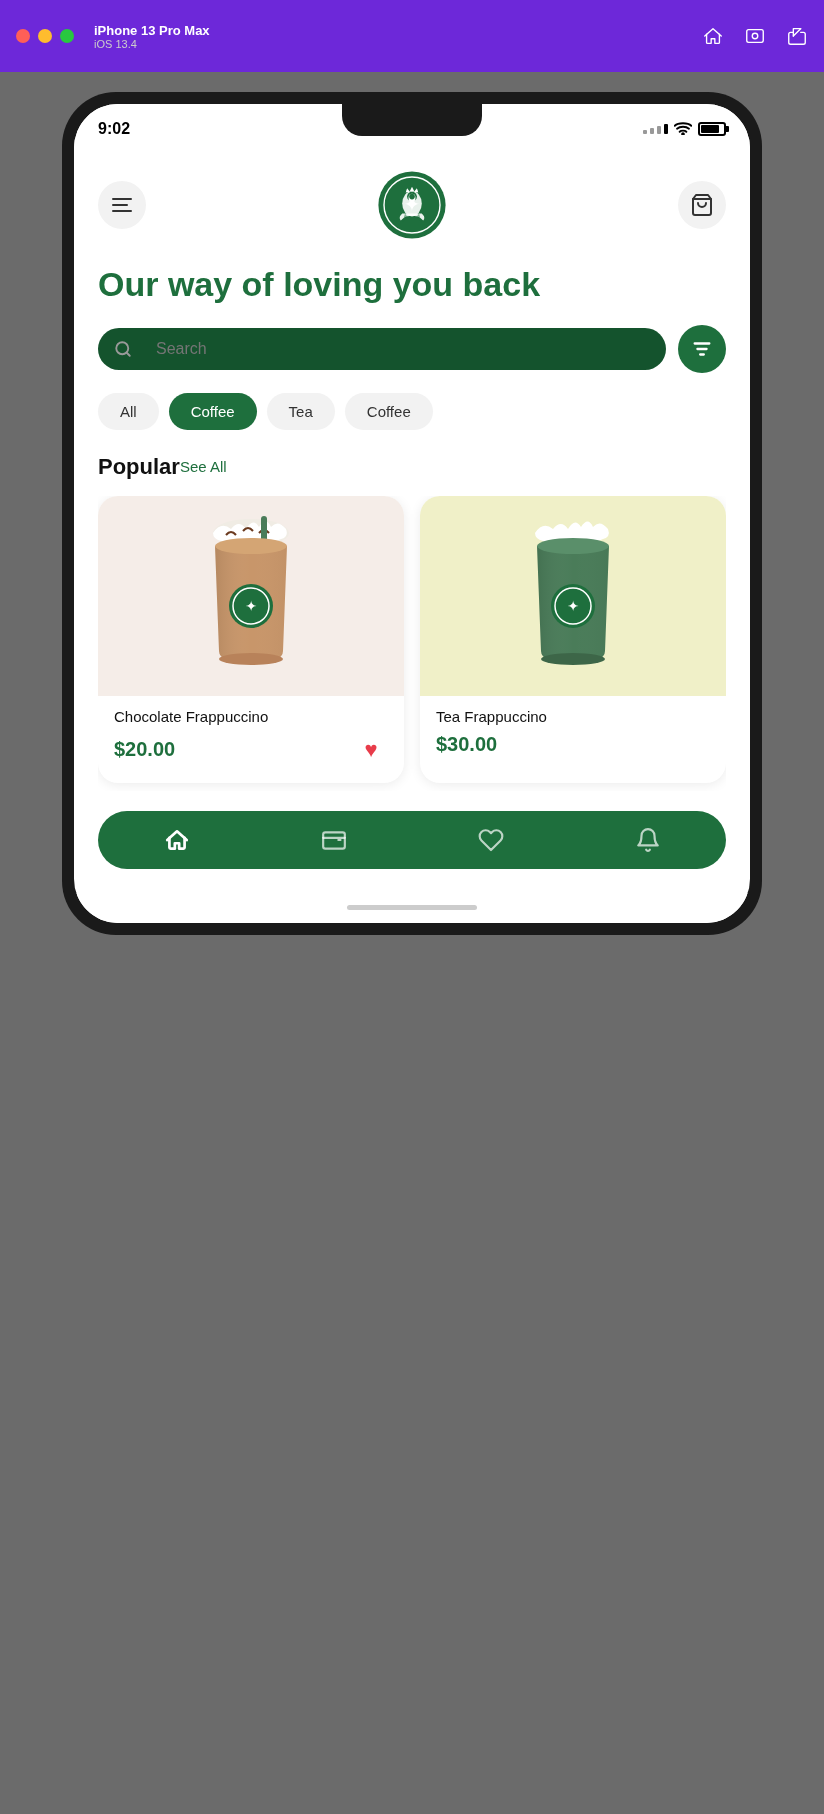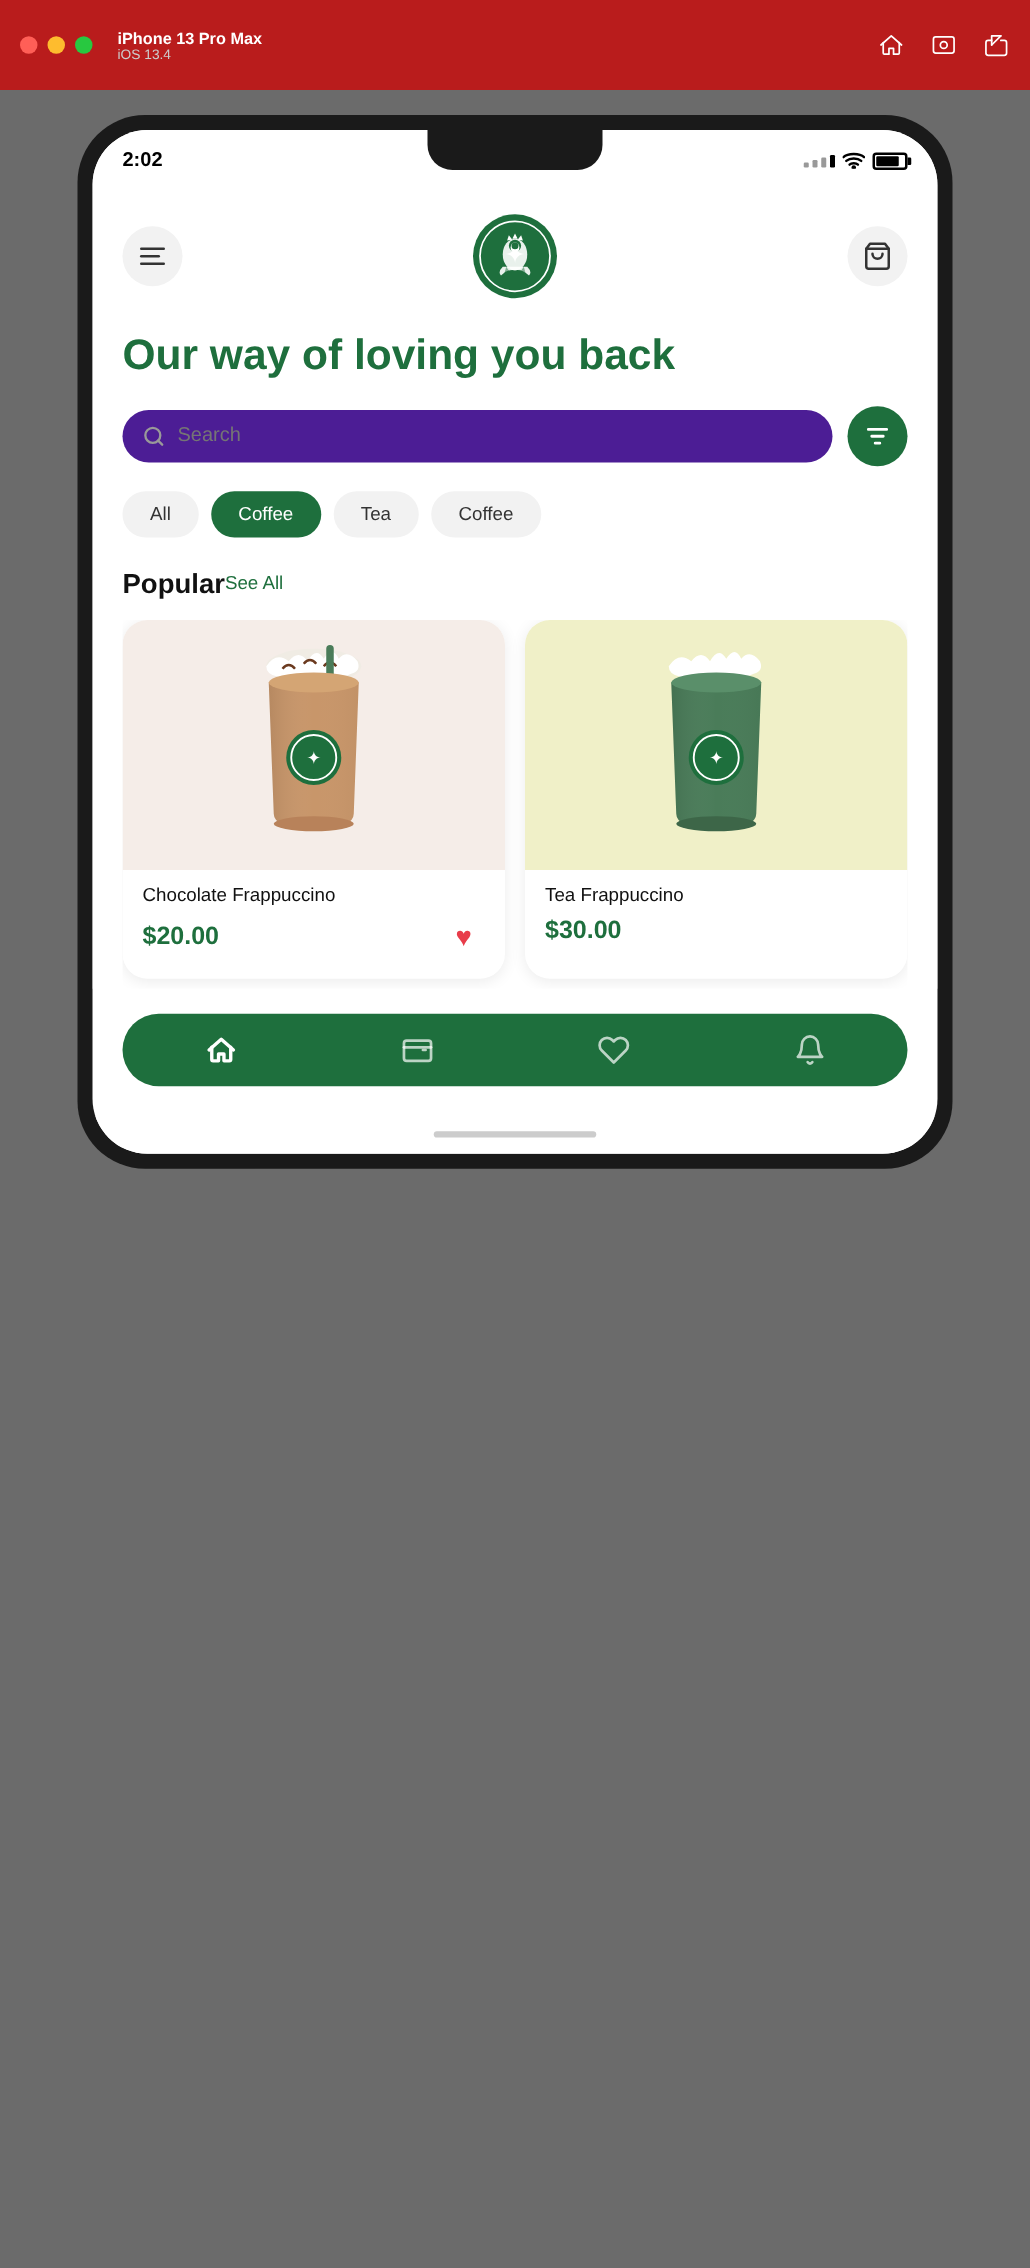--- a/index.html
+++ b/index.html
@@ -10,21 +10,21 @@
       align-items: center;
       justify-content: flex-start;
       min-height: 1814px;
       font-family: -apple-system, BlinkMacSystemFont, 'Segoe UI', sans-serif;
     }
 
     
     .title-bar {
       width: 824px;
       height: 72px;
-      background: #b91c1c;
+      background: #6d28d9;
       display: flex;
       align-items: center;
       padding: 0 16px;
       gap: 12px;
       flex-shrink: 0;
     }
     .traffic-lights {
       display: flex;
       gap: 8px;
       align-items: center;
@@ -215,25 +215,25 @@
 
     
     .search-container {
       display: flex;
       align-items: center;
       gap: 12px;
       margin-bottom: 20px;
     }
     .search-input-wrap {
       flex: 1;
-      background: #4c1d95;
+      background: #14532d;
       border-radius: 30px;
       display: flex;
       padding: 12px 16px;
-      gap: 10px;
+      gap: 24px;
     }
     .search-input-wrap input {
       border: none;
       background: transparent;
       font-size: 16px;
       color: #999;
       outline: none;
       flex: 1;
     }
     .filter-btn {
@@ -415,21 +415,21 @@
       <path d="M16 4l-8 8" stroke-linecap="round" stroke-linejoin="round"></path>
       <path d="M8 8H5a2 2 0 00-2 2v9a2 2 0 002 2h14a2 2 0 002-2v-9a2 2 0 00-2-2h-3" stroke-linecap="round"></path>
     </svg>
   </div>
 </div>
 
 <div class="phone-frame">
   <div class="phone-screen">
 
     <div class="status-bar">
-      <span class="status-time">2:02</span>
+      <span class="status-time">9:02</span>
       <div class="notch"></div>
       <div class="status-right">
         <div class="signal-dots">
           <div class="signal-dot" style="height:4px;"></div>
           <div class="signal-dot" style="height:6px;"></div>
           <div class="signal-dot" style="height:8px;"></div>
           <div class="signal-dot" style="height:10px; background:#000;"></div>
         </div>
         <span class="wifi-icon">
           <svg width="18" height="14" viewBox="0 0 24 18" fill="none" stroke="#000" stroke-width="2.5" stroke-linecap="round">

